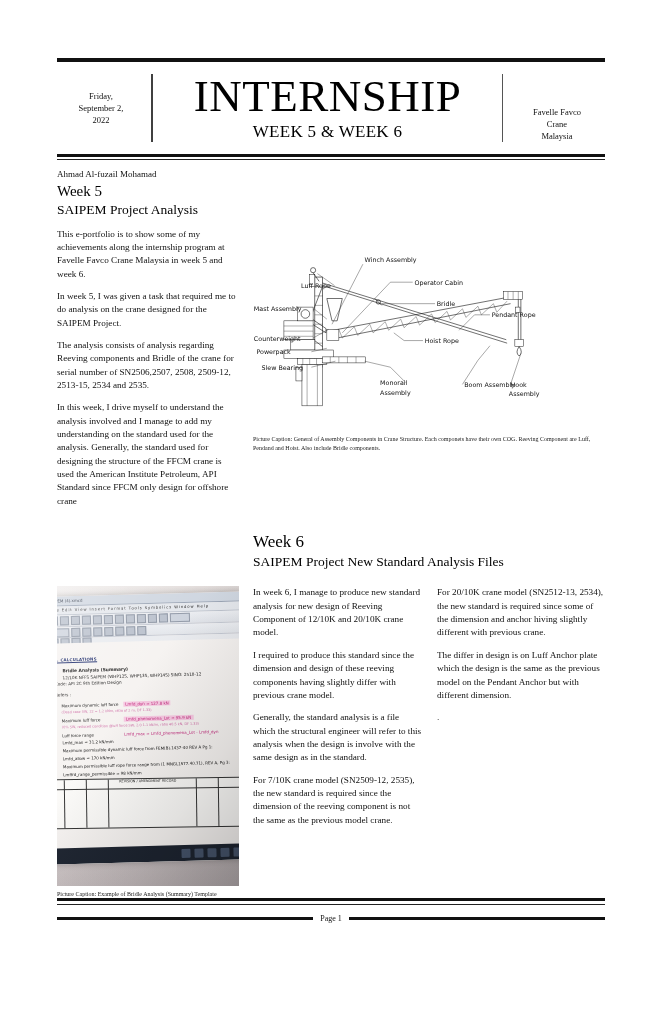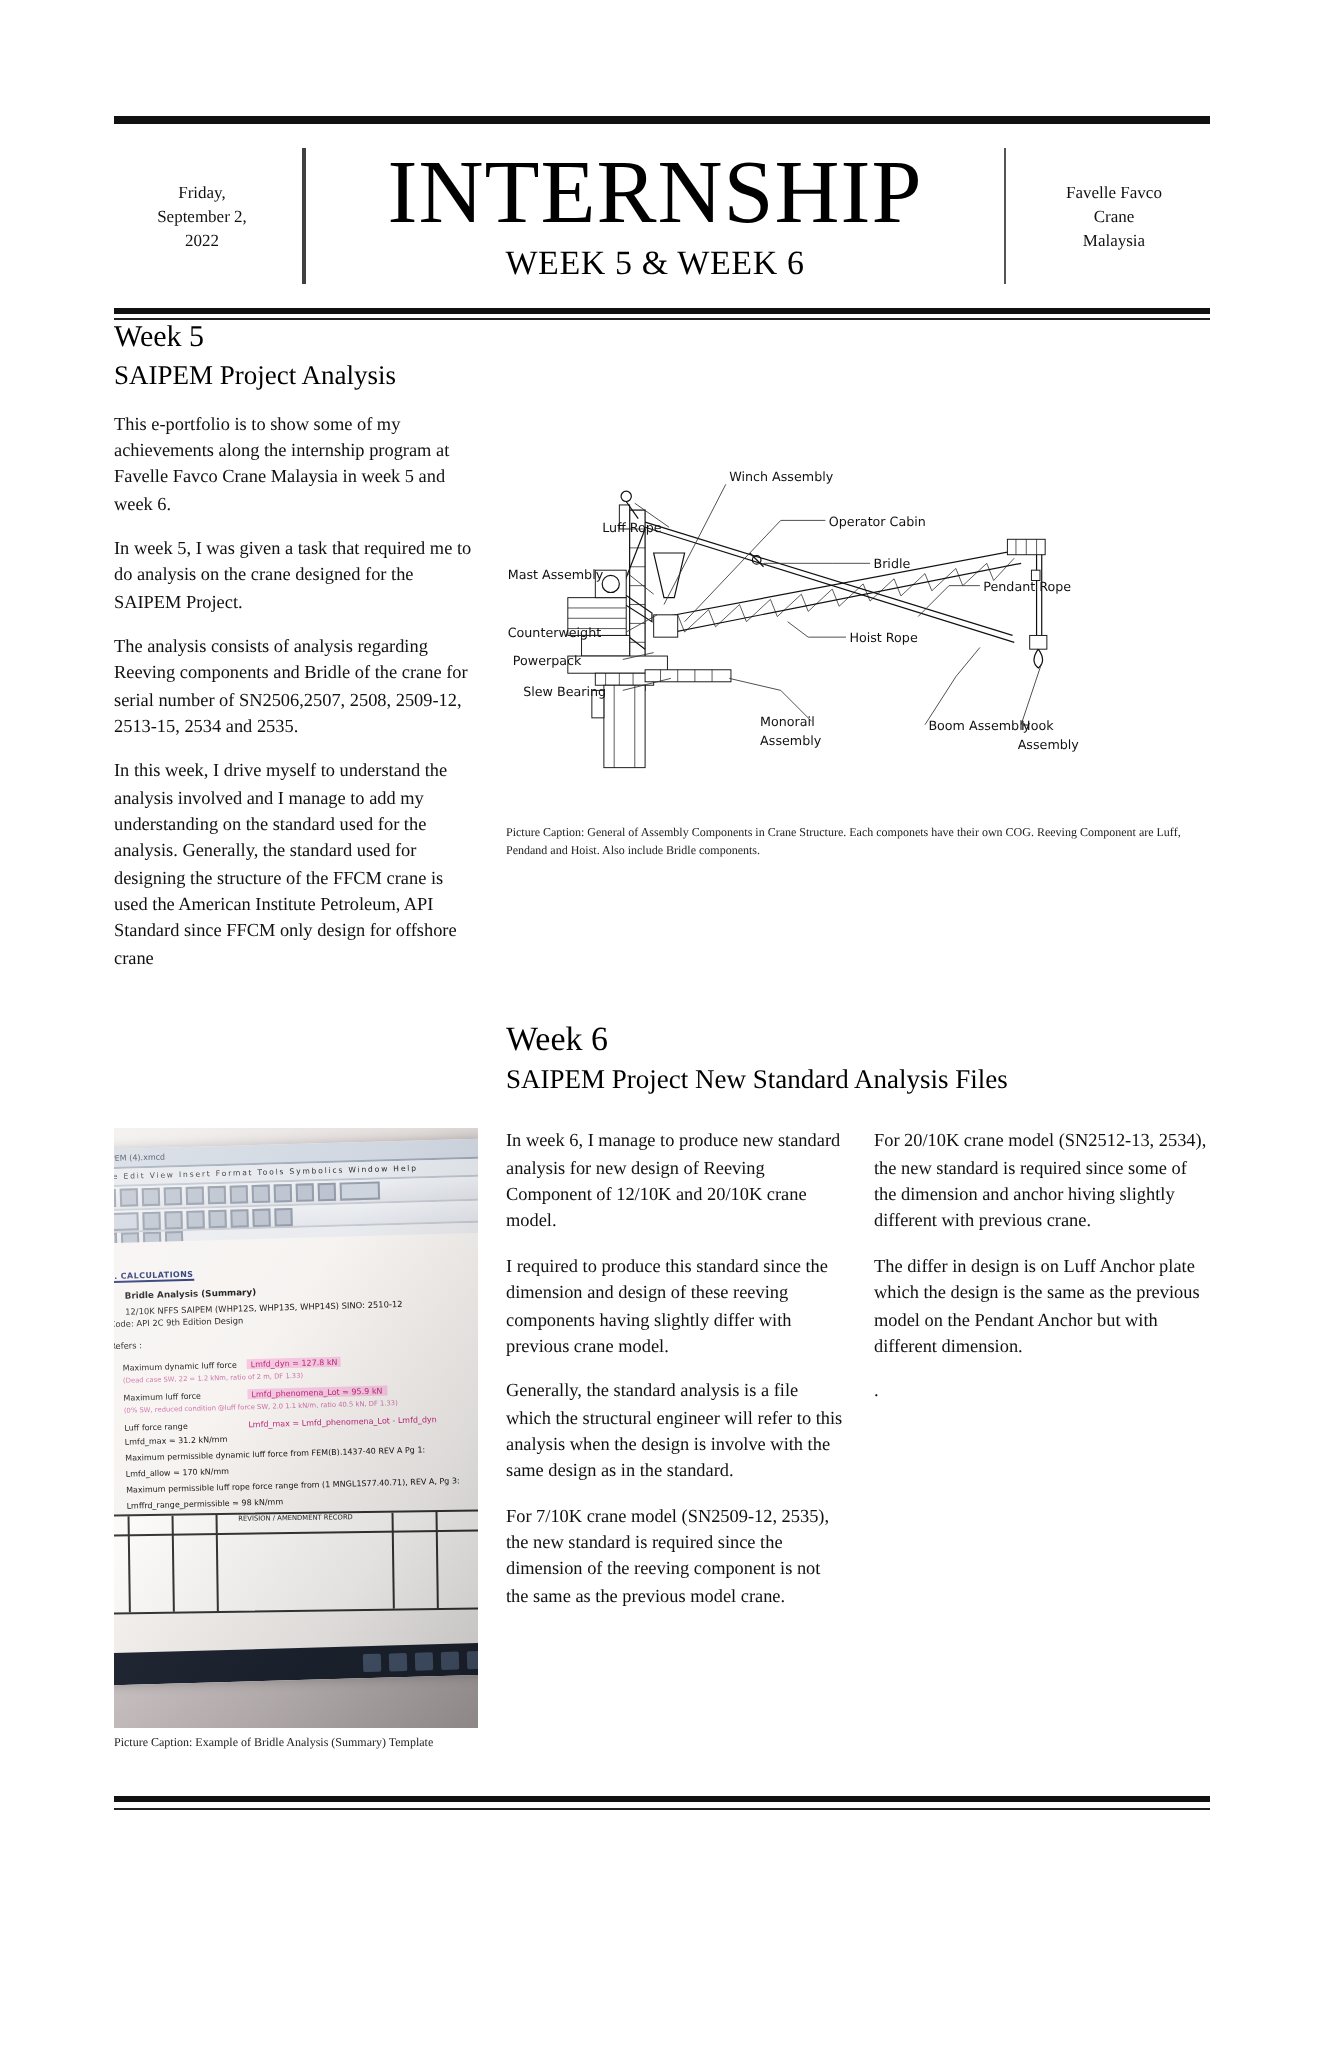--- a/index.html
+++ b/index.html
@@ -55,20 +55,21 @@
     color: #111;
   }
   .mast-left {
     border-right: 2px solid #404040;
     padding-right: 6px;
   }
   .mast-right {
     border-left: 1px solid #555;
     padding-left: 6px;
     flex: 0 0 96px;
+    justify-content: flex-end;
   }
   .mast-center {
     flex: 1 1 auto;
     text-align: center;
     display: flex;
     flex-direction: column;
     justify-content: center;
   }
   .mast-title {
     font-size: 45px;
@@ -303,20 +304,21 @@
         <div>Malaysia</div>
       </div>
     </div>
 
     <div class="masthead-bottom">
       <div class="rule-thick"></div>
       <div style="height:2px"></div>
       <div class="rule-thin"></div>
     </div>
 
+    <div class="byline">Ahmad Al-fuzail Mohamad</div>
 
     <div class="section-top">
 
       <div class="col-left">
         <h2 class="head-main">Week 5</h2>
         <h3 class="head-sub">SAIPEM Project Analysis</h3>
         <p class="body-text">This e-portfolio is to show some of my achievements along the internship program at Favelle Favco Crane Malaysia in week 5 and week 6.</p>
         <p class="body-text">In week 5, I was given a task that required me to do analysis on the crane designed for the SAIPEM Project.</p>
         <p class="body-text">The analysis consists of analysis regarding Reeving components and Bridle of the crane for serial number of SN2506,2507, 2508, 2509-12, 2513-15, 2534 and 2535.</p>
         <p class="body-text">In this week, I drive myself to understand the analysis involved and I manage to add my understanding on the standard used for the analysis. Generally, the standard used for designing the structure of the FFCM crane is used the American Institute Petroleum, API Standard since FFCM only design for offshore crane</p>
@@ -571,15 +573,20 @@
         <p class="body-text">.</p>
       </div>
     </div>
 
   </div>
 
   <div class="footer">
     <div class="rule-thick"></div>
     <div class="gap"></div>
     <div class="rule-thin"></div>
+    <div class="footer-page">
+      <div class="bar"></div>
+      <div class="pagelabel">Page 1</div>
+      <div class="bar"></div>
+    </div>
   </div>
 
 </div>
 
 </body></html>

